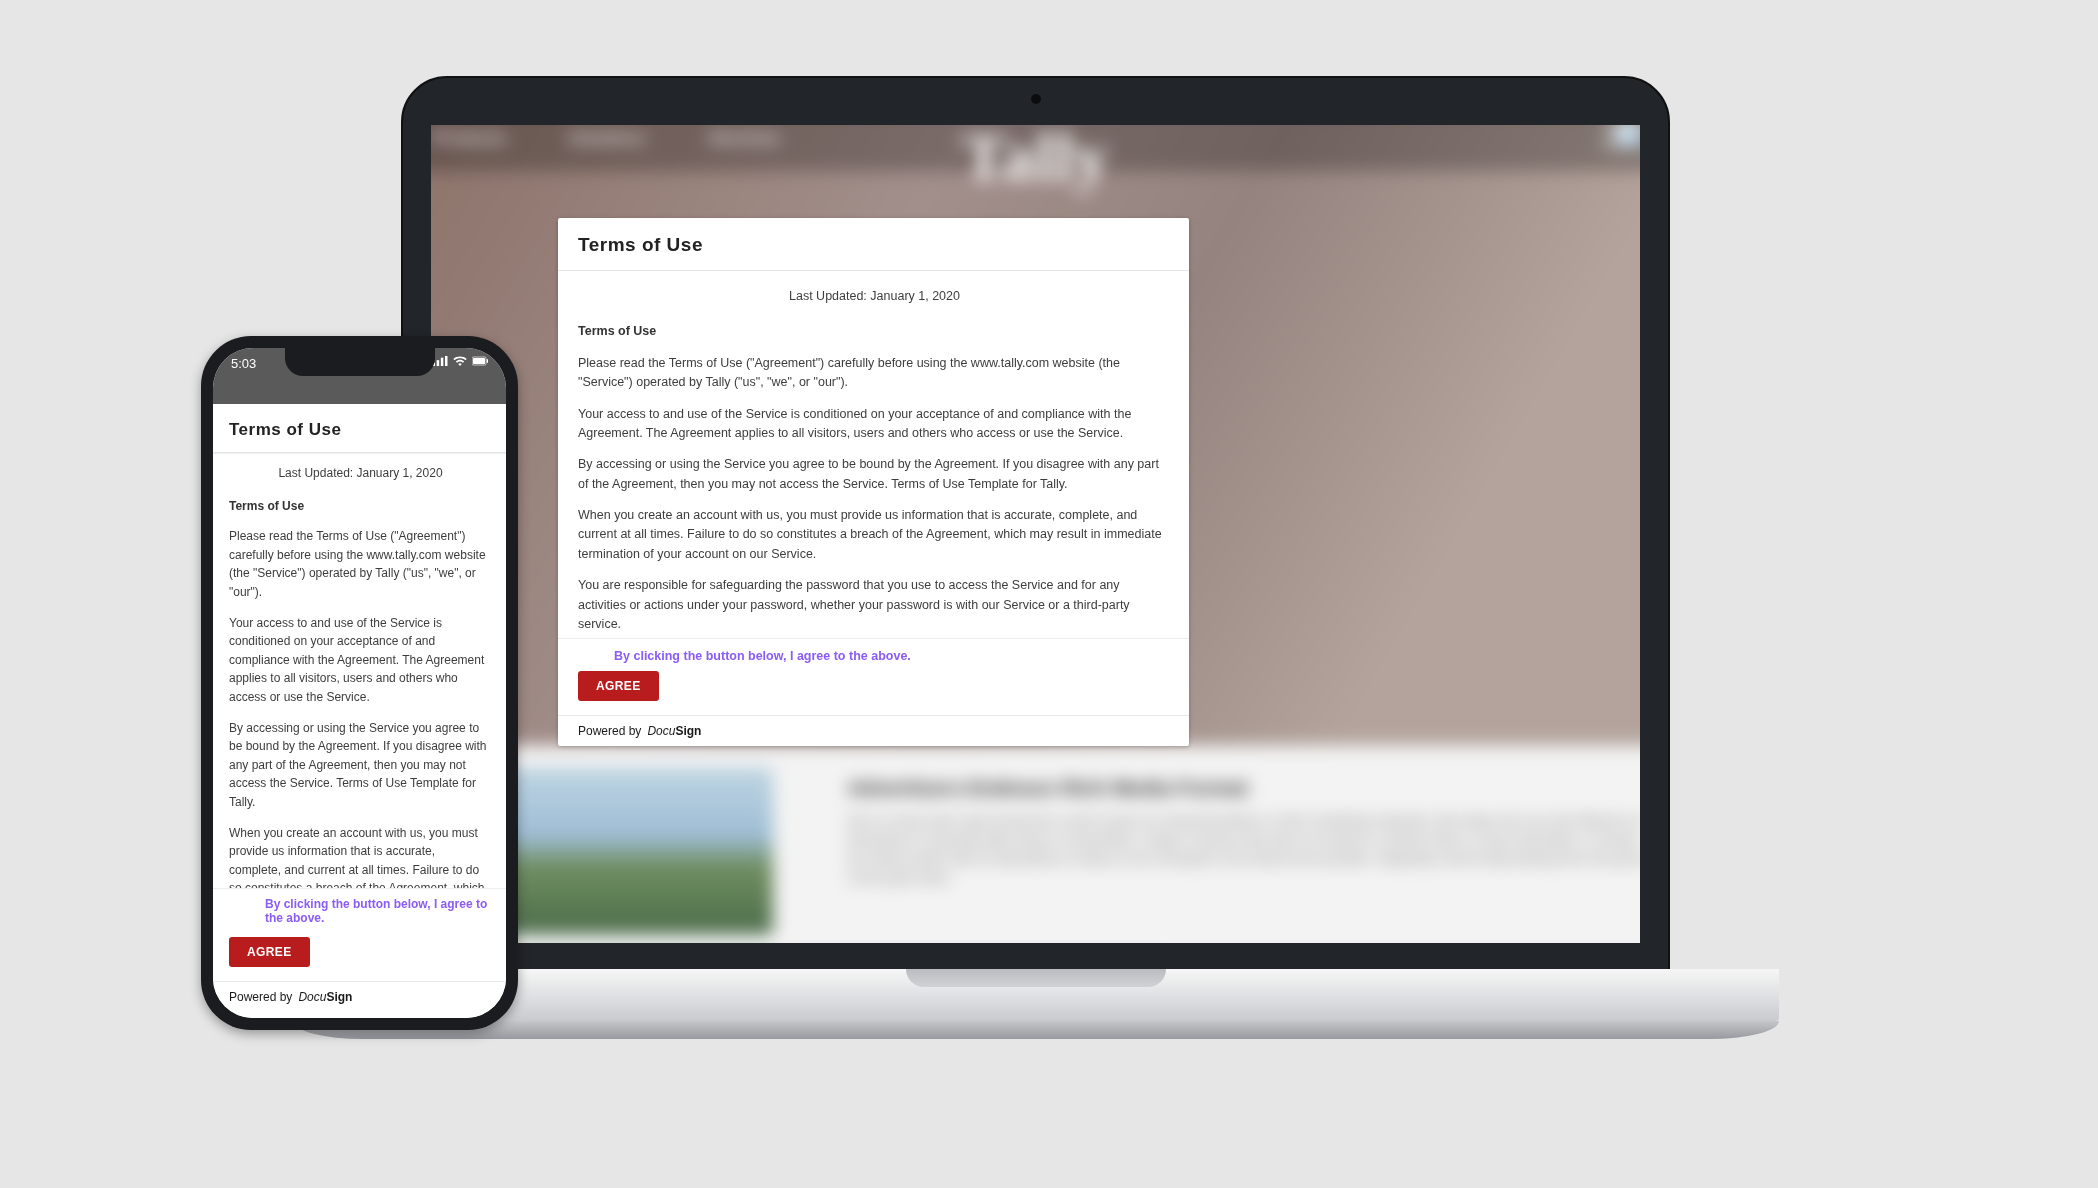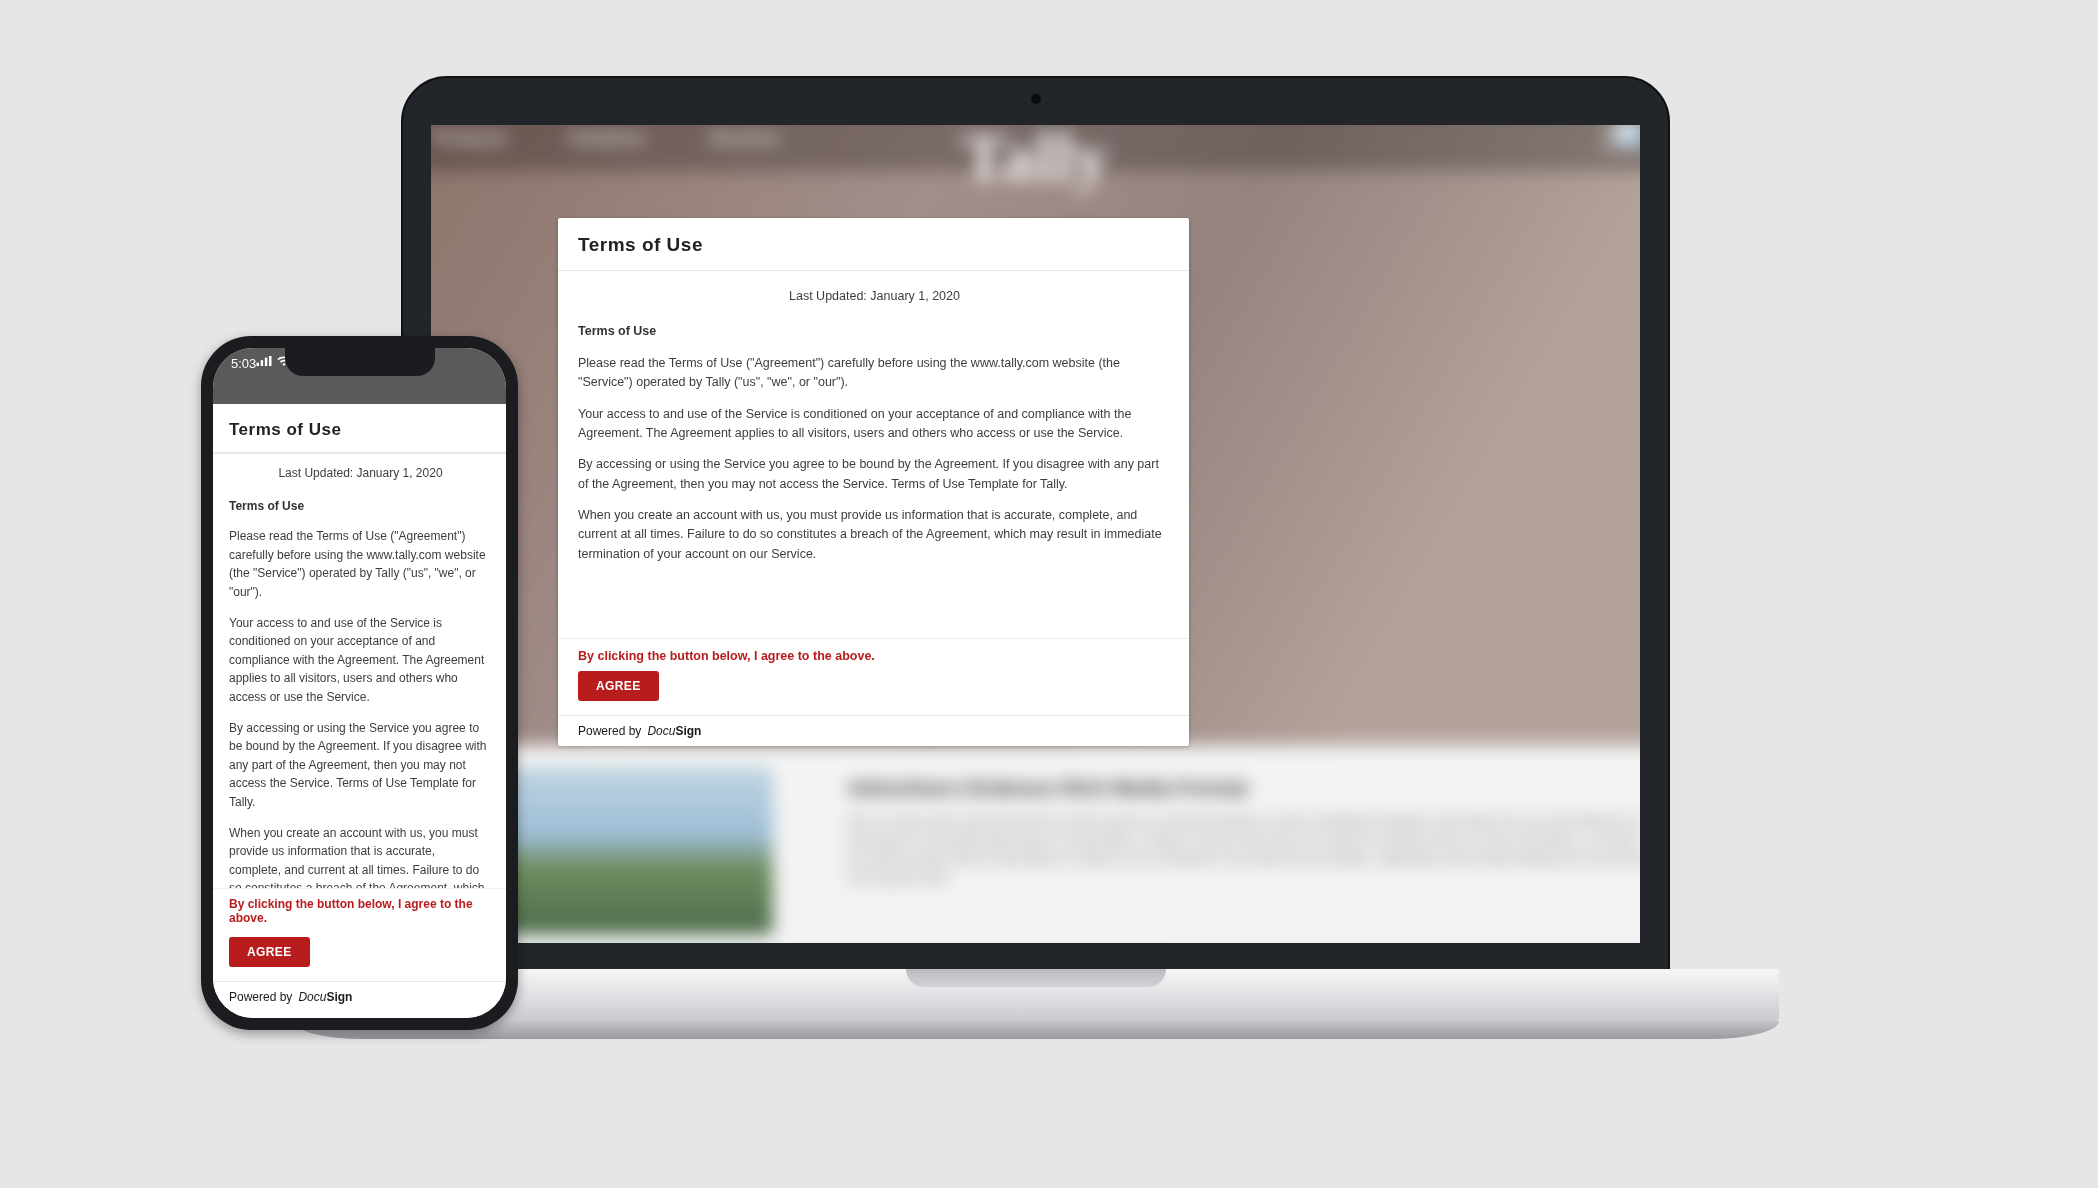--- a/index.html
+++ b/index.html
@@ -30,37 +30,37 @@
 
     
     .modal-lt { position:absolute; left:127px; top:93px; width:631px; height:528px; background:#fff; border-radius:2px; box-shadow:0 1px 4px rgba(0,0,0,.25); display:flex; flex-direction:column; }
     .m-head { padding:16px 20px 14px; border-bottom:1px solid #e6e6e6; }
     .m-title { font-size:19px; font-weight:600; font-family:"Segoe UI Semibold","Segoe UI",Tahoma,sans-serif; letter-spacing:.5px; color:#222; }
     .m-body { flex:1; overflow-y:auto; padding:14px 22px 8px 20px; font-size:12.5px; color:#3d3d3d; line-height:1.55; }
     .m-body p { margin:0 0 12px; }
     .m-body .lu { margin:2px 0 16px 4px;text-align:center; }
     .m-body .sub { font-weight:700; color:#333; }
     .m-sep { border-top:1px solid #eee; }
-    .m-agree-line { padding:10px 20px 8px; font-size:12.5px; font-weight:700; color:#b91c1c; }
+    .m-agree-line { padding:10px 20px 8px; font-size:12.5px; font-weight:700; color:#8b5cf6;margin-left:36px; }
     .m-actions { padding:0 20px 14px; }
     .btn-agree { background:#b91c1c; color:#fff; border:none; font-size:12px; font-weight:700; letter-spacing:.4px; padding:8px 18px; border-radius:3px; cursor:pointer; }
     .m-foot { border-top:1px solid #e9e9e9; padding:8px 20px; font-size:12px; color:#1a1a1a; display:flex; align-items:flex-end; gap:6px; }
     .ds-word { font-weight:400; font-style:italic; }
     .ds-word b { font-style:normal; font-weight:700; }
     
     .m-body::-webkit-scrollbar { width:8px; }
     .m-body::-webkit-scrollbar-thumb { background:#c7c7c7; border-radius:4px; }
     .m-body::-webkit-scrollbar-track { background:#f3f3f3; }
 
     
     .phone { position:absolute; left:201px; top:336px; width:317px; height:694px; border-radius:50px; background:#1b1c1f; padding:12px; box-shadow:0 4px 12px rgba(0,0,0,.35); }
     .ph-chrome { width:100%; height:100%; border-radius:40px; background:#000; position:relative; overflow:hidden; }
     .ph-notch { position:absolute; top:0; left:50%; transform:translateX(-50%); width:150px; height:28px; background:#1b1c1f; border-radius:0 0 18px 18px; z-index:5; }
     .ph-screen { position:absolute; inset:0; background:#fff; }
-    .ph-status { position:absolute; top:0; left:0; right:0; height:56px; background:#5a5a5a; color:#fff; font-size:13px; display:flex; align-items:flex-start; padding:8px 18px 0; z-index:4; }
+    .ph-status { position:absolute; top:0; left:0; right:0; height:56px; background:#5a5a5a; color:#fff; font-size:13px; display:flex; align-items:flex-start; padding:8px 18px 0; justify-content:space-between; z-index:4; }
     .ph-status .right { display:flex; align-items:center; gap:4px; font-size:10px; }
     .ph-status svg { width:16px; height:10px; fill:#fff; }
 
     .modal-ph { position:absolute; top:56px; bottom:0; left:0; right:0; background:#fff; display:flex; flex-direction:column; }
     .modal-ph .m-head { padding:16px 16px 12px; }
     .modal-ph .m-title { font-size:17px; }
     .modal-ph .m-body { padding:10px 16px 6px; font-size:12px; line-height:1.55; }
     .modal-ph .m-body .lu { margin:0 0 14px 2px; }
     .modal-ph .m-agree-line { padding:8px 16px 6px; font-size:12px; }
     .modal-ph .m-actions { padding:6px 16px 14px; }
@@ -98,20 +98,21 @@
       <div class="m-head">
         <div class="m-title">Terms of Use</div>
       </div>
       <div class="m-body">
         <p class="lu">Last Updated: January 1, 2020</p>
         <p class="sub">Terms of Use</p>
         <p>Please read the Terms of Use ("Agreement") carefully before using the www.tally.com website (the "Service") operated by Tally ("us", "we", or "our").</p>
         <p>Your access to and use of the Service is conditioned on your acceptance of and compliance with the Agreement. The Agreement applies to all visitors, users and others who access or use the Service.</p>
         <p>By accessing or using the Service you agree to be bound by the Agreement. If you disagree with any part of the Agreement, then you may not access the Service. Terms of Use Template for Tally.</p>
         <p>When you create an account with us, you must provide us information that is accurate, complete, and current at all times. Failure to do so constitutes a breach of the Agreement, which may result in immediate termination of your account on our Service.</p>
+        <p>You are responsible for safeguarding the password that you use to access the Service and for any activities or actions under your password, whether your password is with our Service or a third-party service.</p>
 
       </div>
       <div class="m-sep"></div>
       <div class="m-agree-line">By clicking the button below, I agree to the above.</div>
       <div class="m-actions">
         <button class="btn-agree">AGREE</button>
       </div>
       <div class="m-foot">
         <span>Powered by</span>
         <span class="ds-word"><i>Docu</i><b>Sign</b></span>

